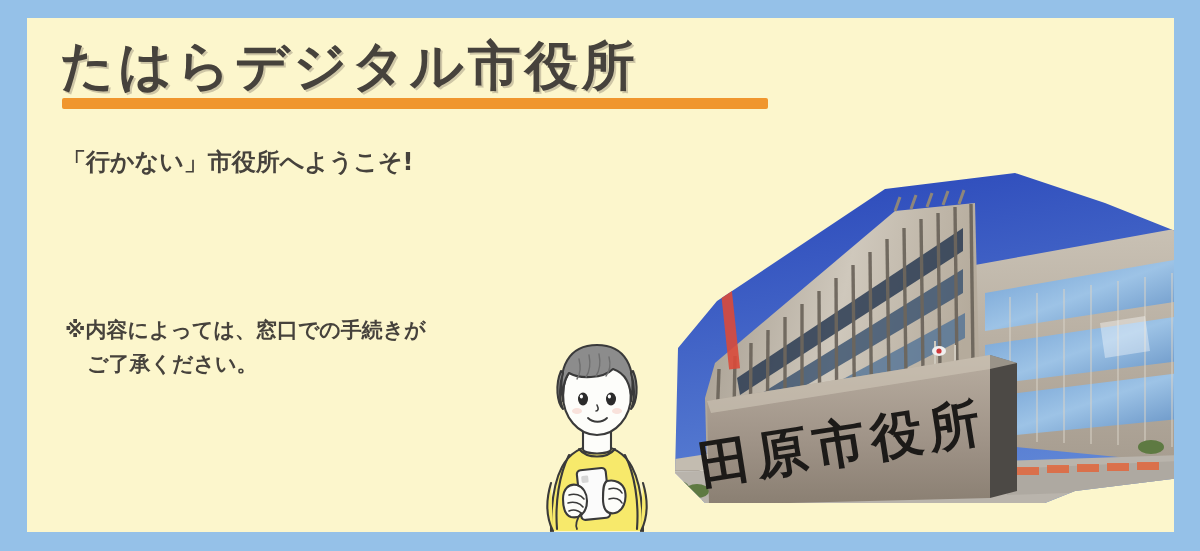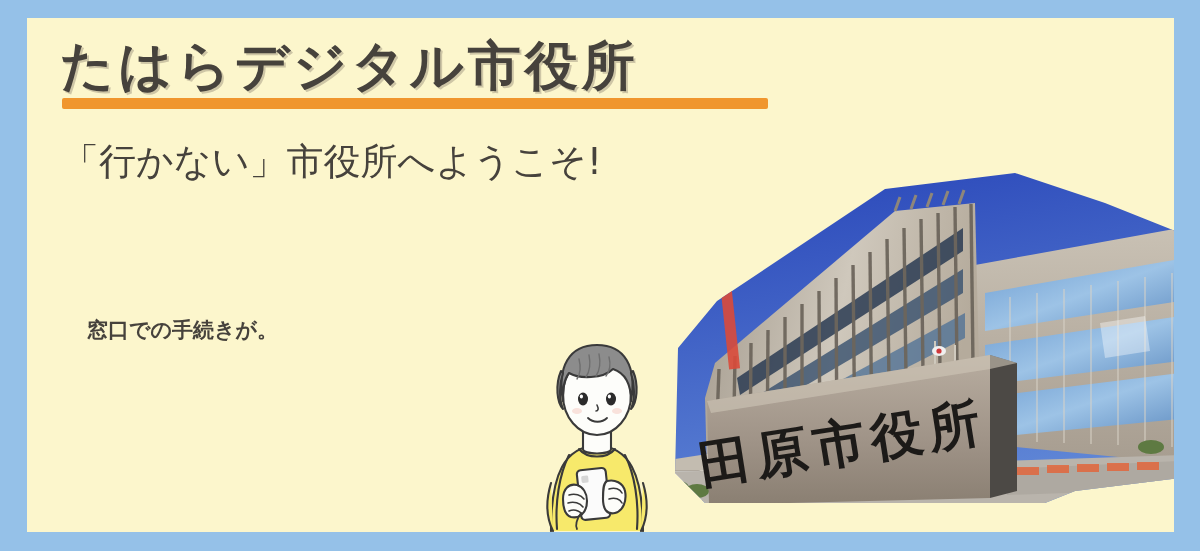--- a/index.html
+++ b/index.html
@@ -44,22 +44,22 @@
     letter-spacing:4px;
     color:#46423c;
     line-height:72px;
     white-space:nowrap;
     text-shadow:2px 2px 0 rgba(150,140,120,.45);
   }
 
   
   #subtitle{
     position:absolute; left:35px; top:120px;
-    font-size:37px;
-    font-weight:normal;
+    font-size:24px;
+    font-weight:bold;
     color:#46423c;
     letter-spacing:0px;
     line-height:48px;
     white-space:nowrap;
   }
 
   
   #body-lines{
     position:absolute; left:36px; top:195px;
     font-size:28px;
@@ -104,21 +104,22 @@
 
     <div id="title-wrap">
       <div id="title-underline"></div>
       <div id="title-text">たはらデジタル市役所</div>
     </div>
 
     <div id="subtitle">「行かない」市役所へようこそ!</div>
 
 
     <div id="note">
-      <span class="nl indent">窓口での手続きが。</span>
+      <span class="nl">※内容によっては、窓口での手続きが</span>
+      <span class="nl indent">ご了承ください。</span>
     </div>
 
     <div id="photo">
       <svg width="535" height="345" viewBox="0 0 535 345" xmlns="http://www.w3.org/2000/svg">
         <defs>
           <clipPath id="photoClip">
             <polygon points="33,175 72,128 240,16 370,0 460,30 535,60 535,305 430,318 400,330 60,330 30,300"></polygon>
           </clipPath>
           <linearGradient id="skyGrad" x1="0" y1="0" x2="0.3" y2="1">
             <stop offset="0%" stop-color="#2744b8"></stop>

